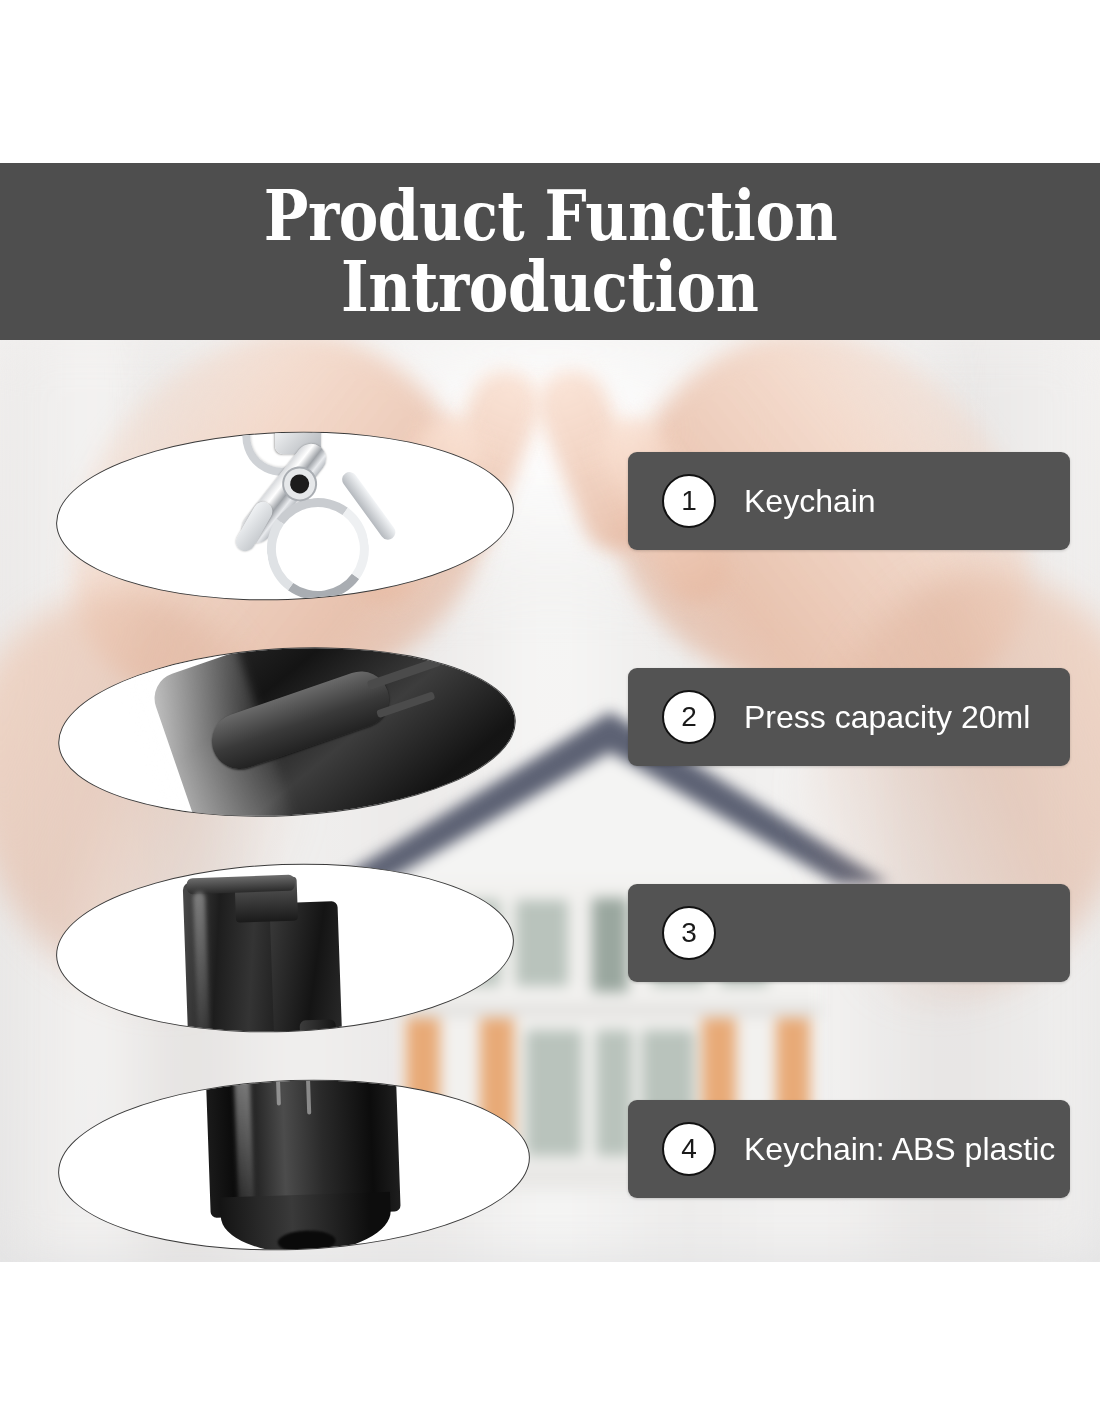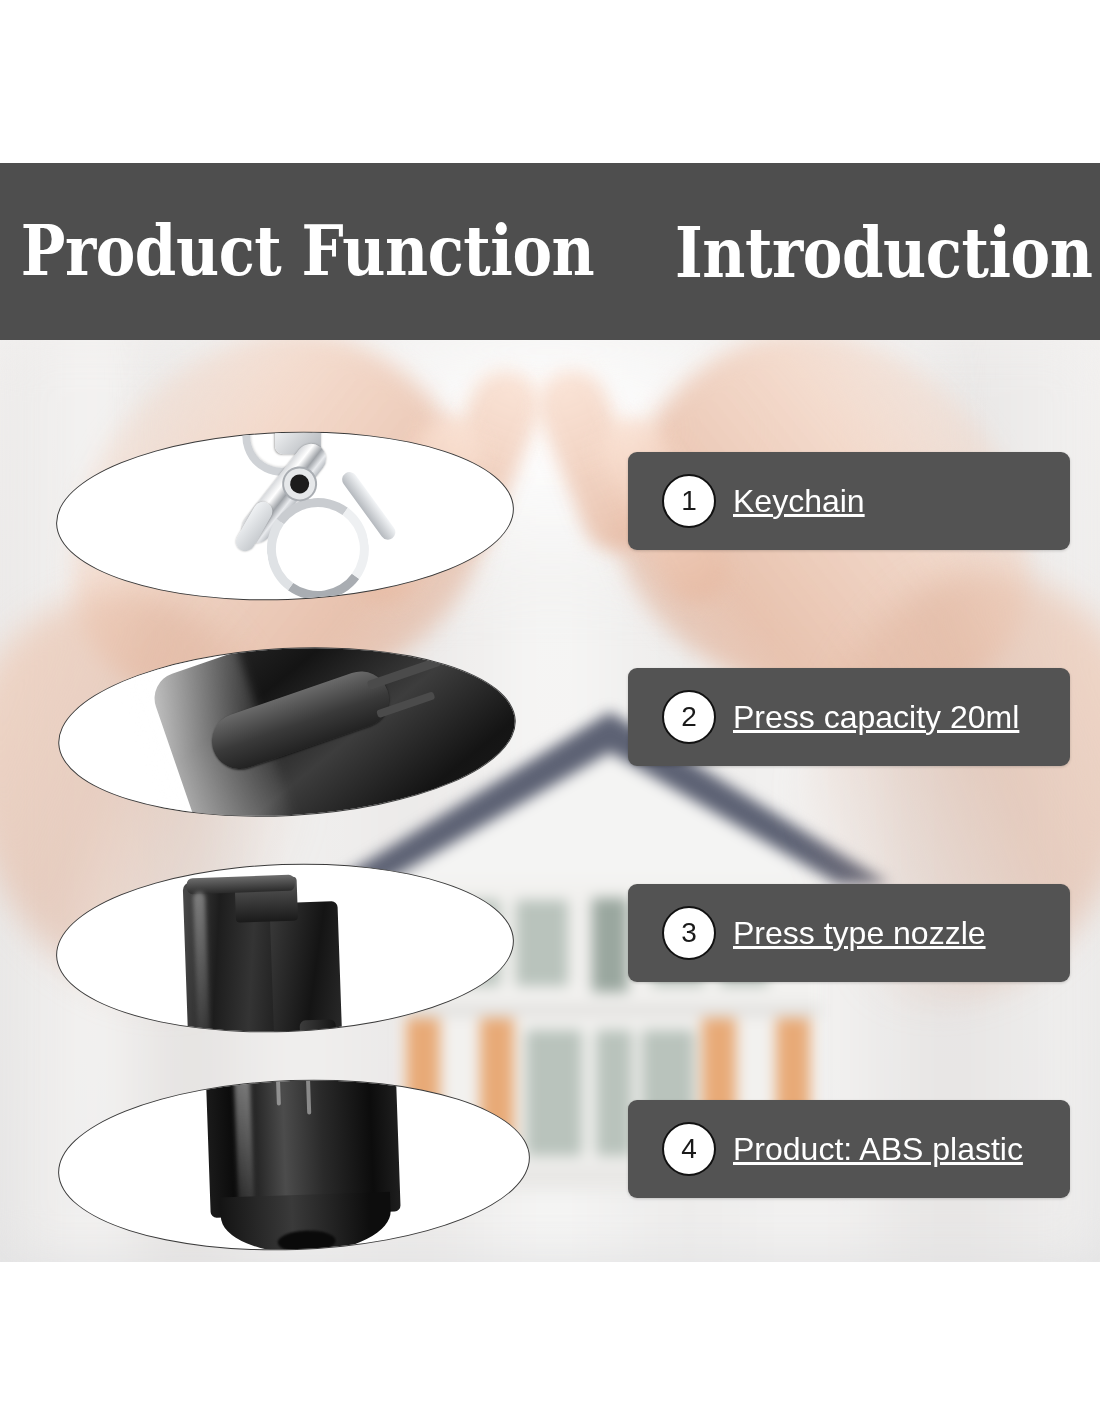--- a/index.html
+++ b/index.html
@@ -1,21 +1,21 @@
 <!DOCTYPE html>
 <html><head>
 <meta charset="utf-8">
 <style>
   html,body{margin:0;padding:0;background:#ffffff;}
   body{width:1100px;height:1422px;font-family:"Liberation Sans",sans-serif;overflow:hidden;}
   .page{position:relative;width:1100px;height:1422px;background:#fff;overflow:hidden;}
 
   
   .header{position:absolute;left:0;top:163px;width:1100px;height:177px;background:#4e4e4e;
-          display:flex;flex-direction:row;align-items:center;justify-content:center;}
+          display:flex;flex-direction:column;align-items:center;justify-content:center;}
   .header-line{color:#ffffff;font-family:"DejaVu Serif",serif;font-weight:700;
                font-size:69px;line-height:0.96;letter-spacing:-0.5px;text-align:center;
                transform:scaleX(0.86);transform-origin:center;white-space:nowrap;}
   .header-line.l2{margin-top:4px;}
 
   
   .stage{position:absolute;left:0;top:340px;width:1100px;height:922px;overflow:hidden;
          background:#eceaea;}
 
   
@@ -142,22 +142,22 @@
       background:#0a0a0a;filter:blur(1px);}
 
   
   .label-row{position:absolute;left:628px;width:442px;height:98px;background:#535353;
              border-radius:9px;display:flex;align-items:center;
              box-shadow:0 1px 3px rgba(0,0,0,.18);}
   .num-circle{width:50px;height:50px;min-width:50px;border-radius:50%;background:#ffffff;
               border:2px solid #111;margin-left:34px;
               display:flex;align-items:center;justify-content:center;
               font-size:28px;color:#1a1a1a;font-family:"Liberation Sans",sans-serif;}
-  .label-text{color:#ffffff;font-size:32px;margin-left:17px;white-space:nowrap;
-              font-family:"Liberation Sans",sans-serif;text-decoration:underline;}
+  .label-text{color:#ffffff;font-size:32px;margin-left:28px;white-space:nowrap;
+              font-family:"Liberation Sans",sans-serif;}
 </style>
 </head>
 <body>
 
 <div class="page">
 
   <div class="header">
     <div class="header-line l1">Product Function</div>
     <div class="header-line l2">Introduction</div>
   </div>
@@ -255,22 +255,21 @@
       <div class="label-text">Keychain</div>
     </div>
 
     <div class="label-row" style="top:328px;">
       <div class="num-circle">2</div>
       <div class="label-text">Press capacity 20ml</div>
     </div>
 
     <div class="label-row" style="top:544px;">
       <div class="num-circle">3</div>
-      <div class="label-text">Press type nozzle</div>
     </div>
 
     <div class="label-row" style="top:760px;">
       <div class="num-circle">4</div>
-      <div class="label-text">Product: ABS plastic</div>
+      <div class="label-text">Keychain: ABS plastic</div>
     </div>
 
   </div>
 </div>
 
 </body></html>

